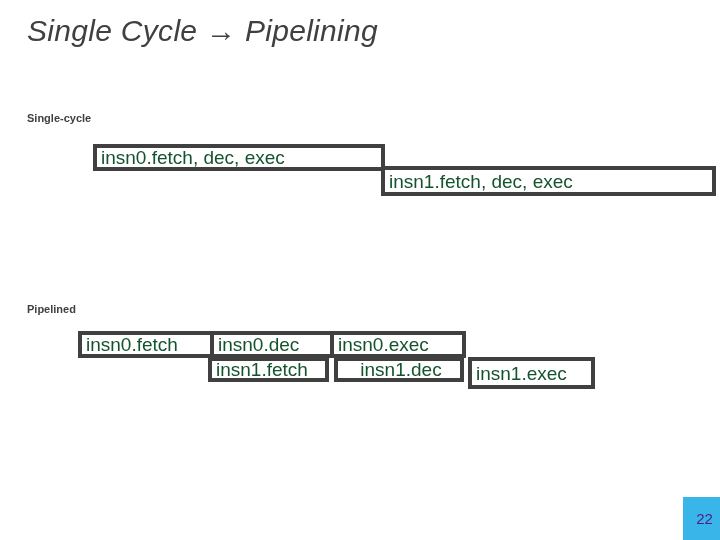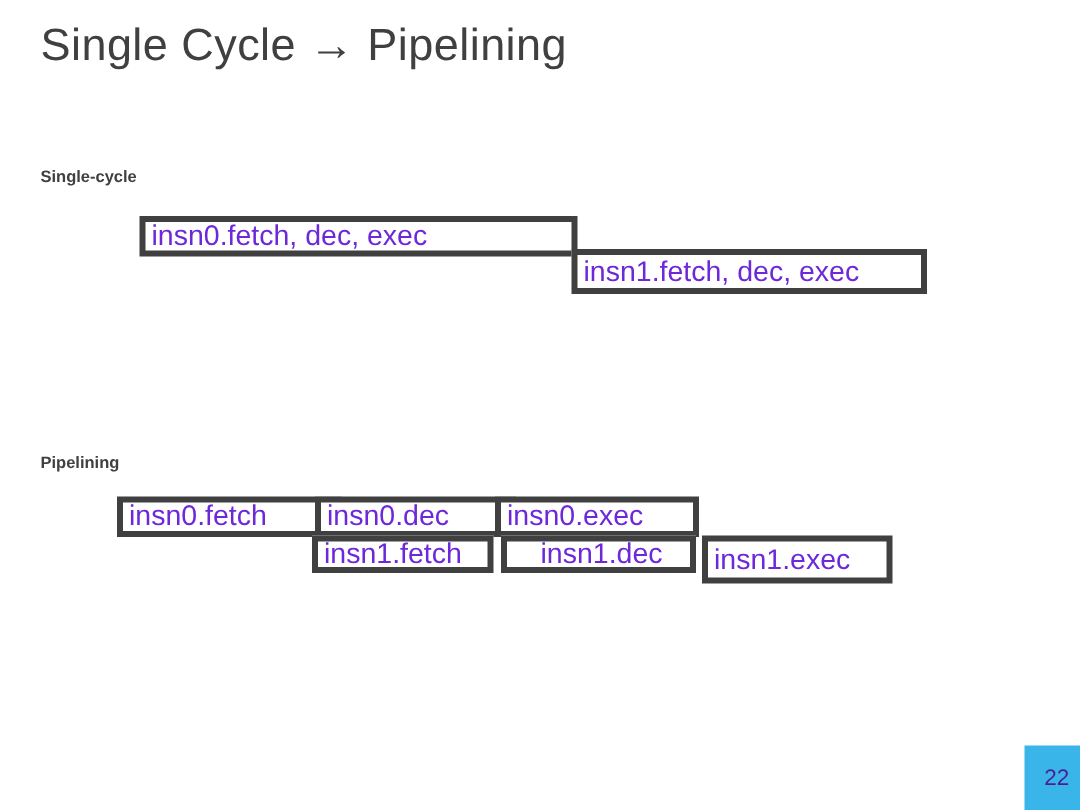--- a/index.html
+++ b/index.html
@@ -16,45 +16,46 @@
     background: #ffffff;
   }
   .title {
     position: absolute;
     left: 27px;
     top: 14px;
     font-size: 30px;
     color: #404040;
     letter-spacing: 0.3px;
     white-space: nowrap;
+    font-style: italic;
   }
   .section-label {
     position: absolute;
     font-size: 11px;
     font-weight: bold;
     color: #404040;
     white-space: nowrap;
   }
   .sc-label { left: 27px; top: 112px; }
   .pl-label { left: 27px; top: 303px; }
   .tbox {
     position: absolute;
     border: 4px solid #404040;
     background: #ffffff;
-    color: #6d28d9;
+    color: #14532d;
     font-size: 19px;
     display: flex;
     align-items: center;
     padding-left: 4px;
     white-space: nowrap;
     line-height: 1;
   }
   
   .box-a1 { left: 93px;  top: 144px; width: 292px; height: 27px; z-index: 1; }
-  .box-a2 { left: 381px; top: 166px; width: 237px; height: 30px; z-index: 2; }
+  .box-a2 { left: 381px; top: 166px; width: 335px; height: 30px; z-index: 2; }
   
   .box-b1 { left: 78px;  top: 331px; width: 150px; height: 27px; }
   .box-b2 { left: 210px; top: 331px; width: 134px; height: 27px; }
   .box-b3 { left: 330px; top: 331px; width: 136px; height: 27px; text-align: right; }
   
   .box-c1 { left: 208px; top: 357px; width: 121px; height: 25px; }
   .box-c2 { left: 334px; top: 357px; width: 130px; height: 25px; justify-content: center; padding-left: 4px; }
   .box-c3 { left: 468px; top: 357px; width: 127px; height: 32px; }
   .page-badge {
     position: absolute;
@@ -79,21 +80,21 @@
 <div class="slide">
 
   <div class="title">Single Cycle → Pipelining</div>
 
   <div class="section-label sc-label">Single-cycle</div>
 
   <div class="tbox box-a1">insn0.fetch, dec, exec</div>
 
   <div class="tbox box-a2">insn1.fetch, dec, exec</div>
 
-  <div class="section-label pl-label">Pipelining</div>
+  <div class="section-label pl-label">Pipelined</div>
 
   <div class="tbox box-b1">insn0.fetch</div>
 
   <div class="tbox box-b2">insn0.dec</div>
 
   <div class="tbox box-b3">insn0.exec</div>
 
   <div class="tbox box-c1">insn1.fetch</div>
 
   <div class="tbox box-c2">insn1.dec</div>

